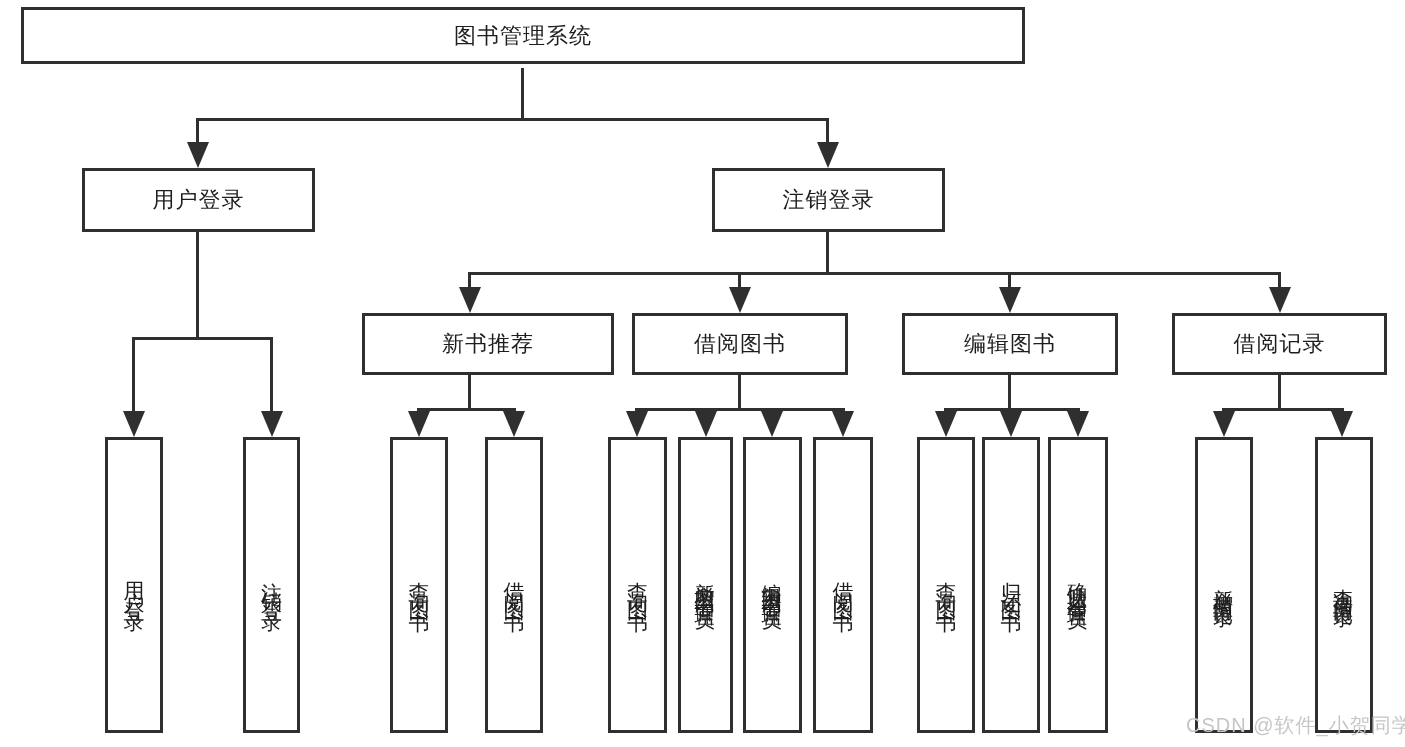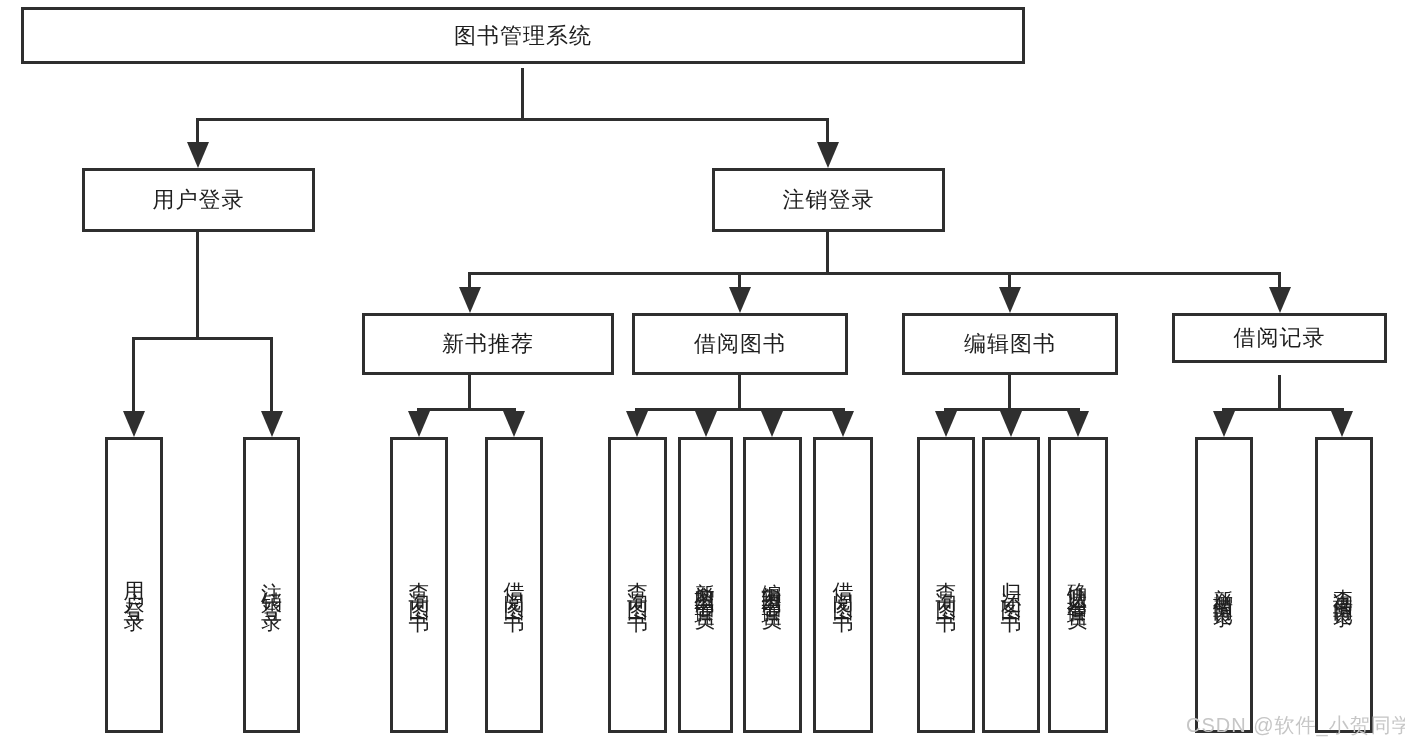--- a/index.html
+++ b/index.html
@@ -63,21 +63,21 @@
   <div class="vline" style="left:738px;top:272px;height:18px;"></div>
   <div class="arrow" style="left:729px;top:287px;"></div>
   <div class="vline" style="left:1008px;top:272px;height:18px;"></div>
   <div class="arrow" style="left:999px;top:287px;"></div>
   <div class="vline" style="left:1278px;top:272px;height:18px;"></div>
   <div class="arrow" style="left:1269px;top:287px;"></div>
 
   <div class="box" style="left:362px;top:313px;width:252px;height:62px;">新书推荐</div>
   <div class="box" style="left:632px;top:313px;width:216px;height:62px;">借阅图书</div>
   <div class="box" style="left:902px;top:313px;width:216px;height:62px;">编辑图书</div>
-  <div class="box" style="left:1172px;top:313px;width:215px;height:50px;">借阅记录</div>
+  <div class="box" style="left:1172px;top:313px;width:215px;height:62px;">借阅记录</div>
 
   <div class="vline" style="left:468px;top:375px;height:36px;"></div>
   <div class="hline" style="left:417px;top:408px;width:99px;"></div>
   <div class="vline" style="left:417px;top:408px;height:8px;"></div>
   <div class="arrow" style="left:408px;top:411px;"></div>
   <div class="vline" style="left:513px;top:408px;height:8px;"></div>
   <div class="arrow" style="left:503px;top:411px;"></div>
 
   <div class="vline" style="left:738px;top:375px;height:36px;"></div>
   <div class="hline" style="left:635px;top:408px;width:210px;"></div>

